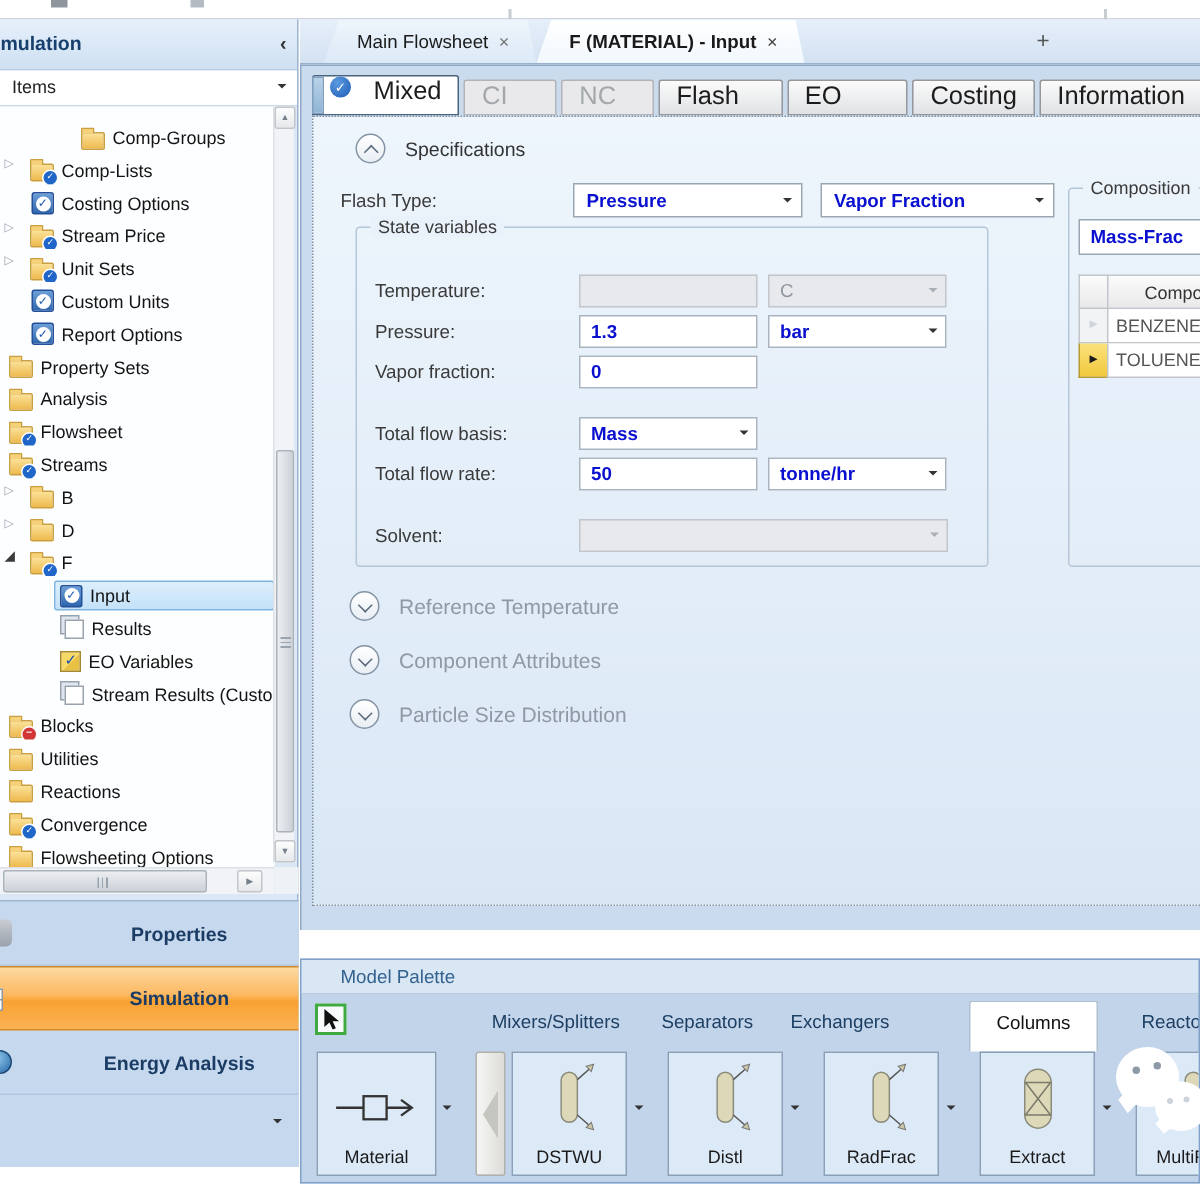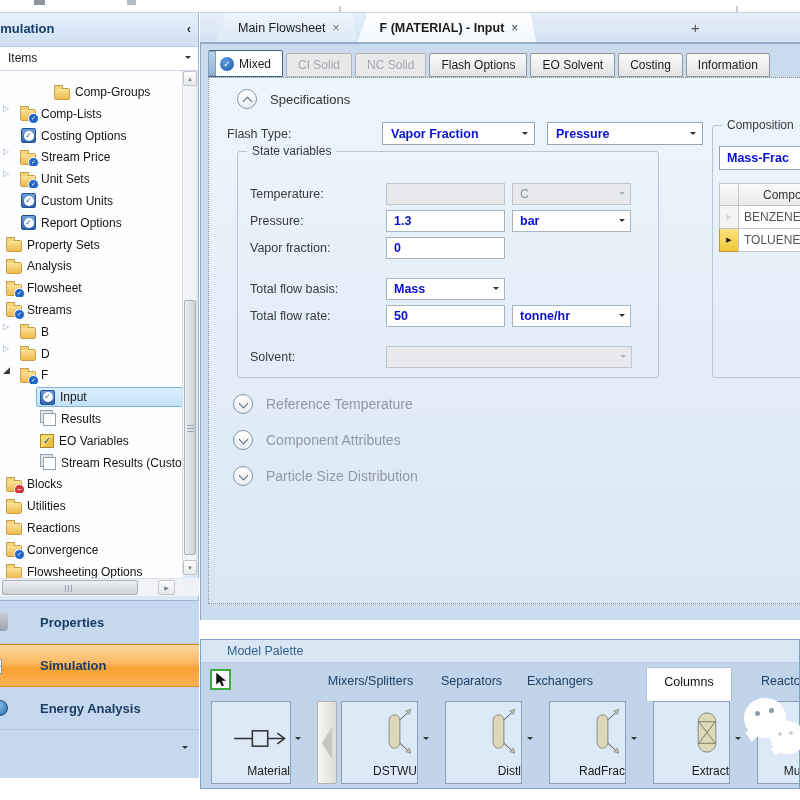--- a/index.html
+++ b/index.html
@@ -70,21 +70,21 @@
              background:linear-gradient(#eceef2,#cdd2d8); }
   .h-thumb::after { content:""; position:absolute; top:4px; left:50%; margin-left:-5px; width:9px; height:7px;
              background:repeating-linear-gradient(90deg,#9aa4ae 0 1px,transparent 1px 3px); }
   .h-btn { position:absolute; left:158px; top:1px; width:17px; height:15px; background:linear-gradient(#fdfdfd,#e6e8eb);
            border:1px solid #c2c6ca; border-radius:2px; text-align:center; font-size:6px; color:#76818c; line-height:14px; }
   .sb-corner { position:absolute; left:183px; top:565px; width:16px; height:18px; background:#eef1f5; }
 
   
   .lp-nav { position:absolute; left:0; top:587px; width:199px; height:178px; background:#c6d8ee; border-top:1px solid #9fb6d2; }
   .nav-row { position:relative; height:43px; display:flex; align-items:center; padding-left:40px;
-             border-bottom:1px solid #b2c6e0; overflow:hidden; }
+             border-bottom:1px solid #b2c6e0; overflow:hidden;justify-content:center; }
   .nav-label { font-size:13px; font-weight:bold; color:#1b3c64; }
   .nav-row.active { background:linear-gradient(#fdd9a0 0%,#fcb860 45%,#f9a233 55%,#fbb254 100%);
              border-top:1px solid #d98a1f; border-bottom:1px solid #d98a1f; }
   .nav-ic { position:absolute; left:0; top:50%; }
   .nav-prop { width:18px; height:18px; margin:-9px 0 0 -10px; border-radius:4px; background:linear-gradient(#c8ccd2,#9aa2ac); }
   .nav-sim { width:13px; height:13px; margin:-7px 0 0 -6px; }
   .nav-sim::before, .nav-sim::after { content:""; position:absolute; width:6px; height:6px; background:#fff; border:1px solid #8c96a2; }
   .nav-sim::before { left:0; top:0; } .nav-sim::after { left:0; top:7px; }
   .nav-energy { width:16px; height:16px; margin:-8px 0 0 -8px; border-radius:50%;
              background:radial-gradient(circle at 35% 30%,#8ec6ea,#2868a8); border:1px solid #1a4878; }
@@ -100,21 +100,21 @@
   .dtab.active { background:linear-gradient(#ffffff,#f2f8fd); font-weight:bold; }
   .dtab-close { font-size:12px; color:#777; font-weight:normal; }
   .dtab.active .dtab-close { color:#444; }
   .new-tab { margin-left:10px; margin-bottom:5px; font-size:15px; color:#555; line-height:15px; }
 
   
   .doc-frame { position:absolute; left:200px; top:43px; width:600px; height:577px; background:#cbdbee;
                border-top:1px solid #8fa9c6; border-left:1px solid #8fa9c6; }
   .form-tabs { position:absolute; left:7px; top:6px; display:flex; align-items:flex-end; height:27px; }
   .tab-scroll { width:8px; height:25px; background:linear-gradient(#b9d2e8,#8fb4d6); border:1px solid #7fa0c0; margin-right:6px; }
-  .ftab { height:24px; padding:0 11px; font-size:12px; color:#1c1c1c; display:flex; align-items:center; gap:5px;
+  .ftab { height:24px; padding:0 11px; font-size:17px; color:#1c1c1c; display:flex; gap:15px;
           background:linear-gradient(#fbfbfb,#e0e2e5); border:1px solid #97979b; border-radius:2px 2px 0 0; margin-right:3px; }
   .ftab.active { background:#fff; border-color:#4a6580; height:27px; }
   .ftab.disabled { color:#a4a8ac; background:#e9e9eb; border-color:#b4b4b8; }
   .chk { width:14px; height:14px; border-radius:50%; background:radial-gradient(circle at 35% 30%,#5c9ae0,#1d5cb4);
          color:#fff; font-size:9px; line-height:14px; text-align:center; font-weight:bold; }
   .chk::after { content:"✓"; }
 
   .content { position:absolute; left:7px; top:33px; width:600px; height:527px;
              border:1px dotted #7f8fa0; background:linear-gradient(#eef5fc,#d9e7f5); }
 
@@ -177,21 +177,21 @@
   .pal-title { height:23px; background:#d9e6f4; border-bottom:1px solid #b8cbe0; color:#33628f;
              font-size:12.5px; line-height:22px; padding-left:26px; }
   .cursor-btn { position:absolute; left:9px; top:29px; width:21px; height:21px; background:#f8fafc; border:2px solid #3faa3f; }
   .pal-tabs { position:absolute; left:0; top:25px; width:100%; height:36px; }
   .ptab { position:absolute; top:9px; font-size:12.5px; color:#1c3f63; text-align:center; }
   .pt0 { left:112px; width:115px; } .pt1 { left:228px; width:85px; } .pt2 { left:316px; width:86px; }
   .pt3 { left:445px; width:86px; } .pt4 { left:543px; width:84px; }
   .ptab.active { top:2px; height:34px; padding-top:7px; background:#fff; border:1px solid #b0c0d0; border-bottom:none;
                  border-radius:2px 2px 0 0; color:#111; }
   .pal-items { position:absolute; left:0; top:61px; width:100%; height:84px; }
-  .pbox { position:absolute; width:77px; height:83px; background:#dce9f7; border:1px solid #8aa0b6; text-align:right; }
+  .pbox { position:absolute; width:77px; height:83px; background:#dce9f7; border:1px solid #8aa0b6; text-align:center; }
   .pbox .plabel { position:absolute; bottom:5px; left:0; width:100%; font-size:12px; color:#1a1a1a; }
   .pbox svg { margin-top:4px; }
   .mat-box { left:10px; width:80px; }
   .mat-box svg { margin-top:24px; }
   .pal-arrow { position:absolute; top:36px; }
   .scroll-btn { position:absolute; left:116px; top:0; width:20px; height:83px; background:linear-gradient(90deg,#f6f6f4,#dddcd8);
                 border:1px solid #b0b0ac; border-radius:2px; display:flex; align-items:center; justify-content:center; }
   .scroll-chev { width:0; height:0; border-right:10px solid #c6c6c0; border-top:16px solid transparent; border-bottom:16px solid transparent; }
   .pitems-host { position:absolute; left:140px; top:0; display:flex; }
   .pitem { position:relative; width:104px; height:84px; flex:none; }
@@ -505,25 +505,25 @@
     <div class="content">
 
       <div class="spec-header">
         <span class="chev up"></span>
         <span class="spec-title">Specifications</span>
       </div>
 
       <div class="flash-row">
         <span class="flash-label">Flash Type:</span>
         <span class="fsel">
-          <span class="v">Vapor Fraction</span>
+          <span class="v">Pressure</span>
           <span class="tri"></span>
         </span>
         <span class="fsel">
-          <span class="v">Pressure</span>
+          <span class="v">Vapor Fraction</span>
           <span class="tri"></span>
         </span>
       </div>
 
       <div class="fieldset fs-state">
         <span class="legend">State variables</span>
 
           <div class="sv-row">
             <span class="sv-label">Temperature:</span>
             <span class="ibox dis">

